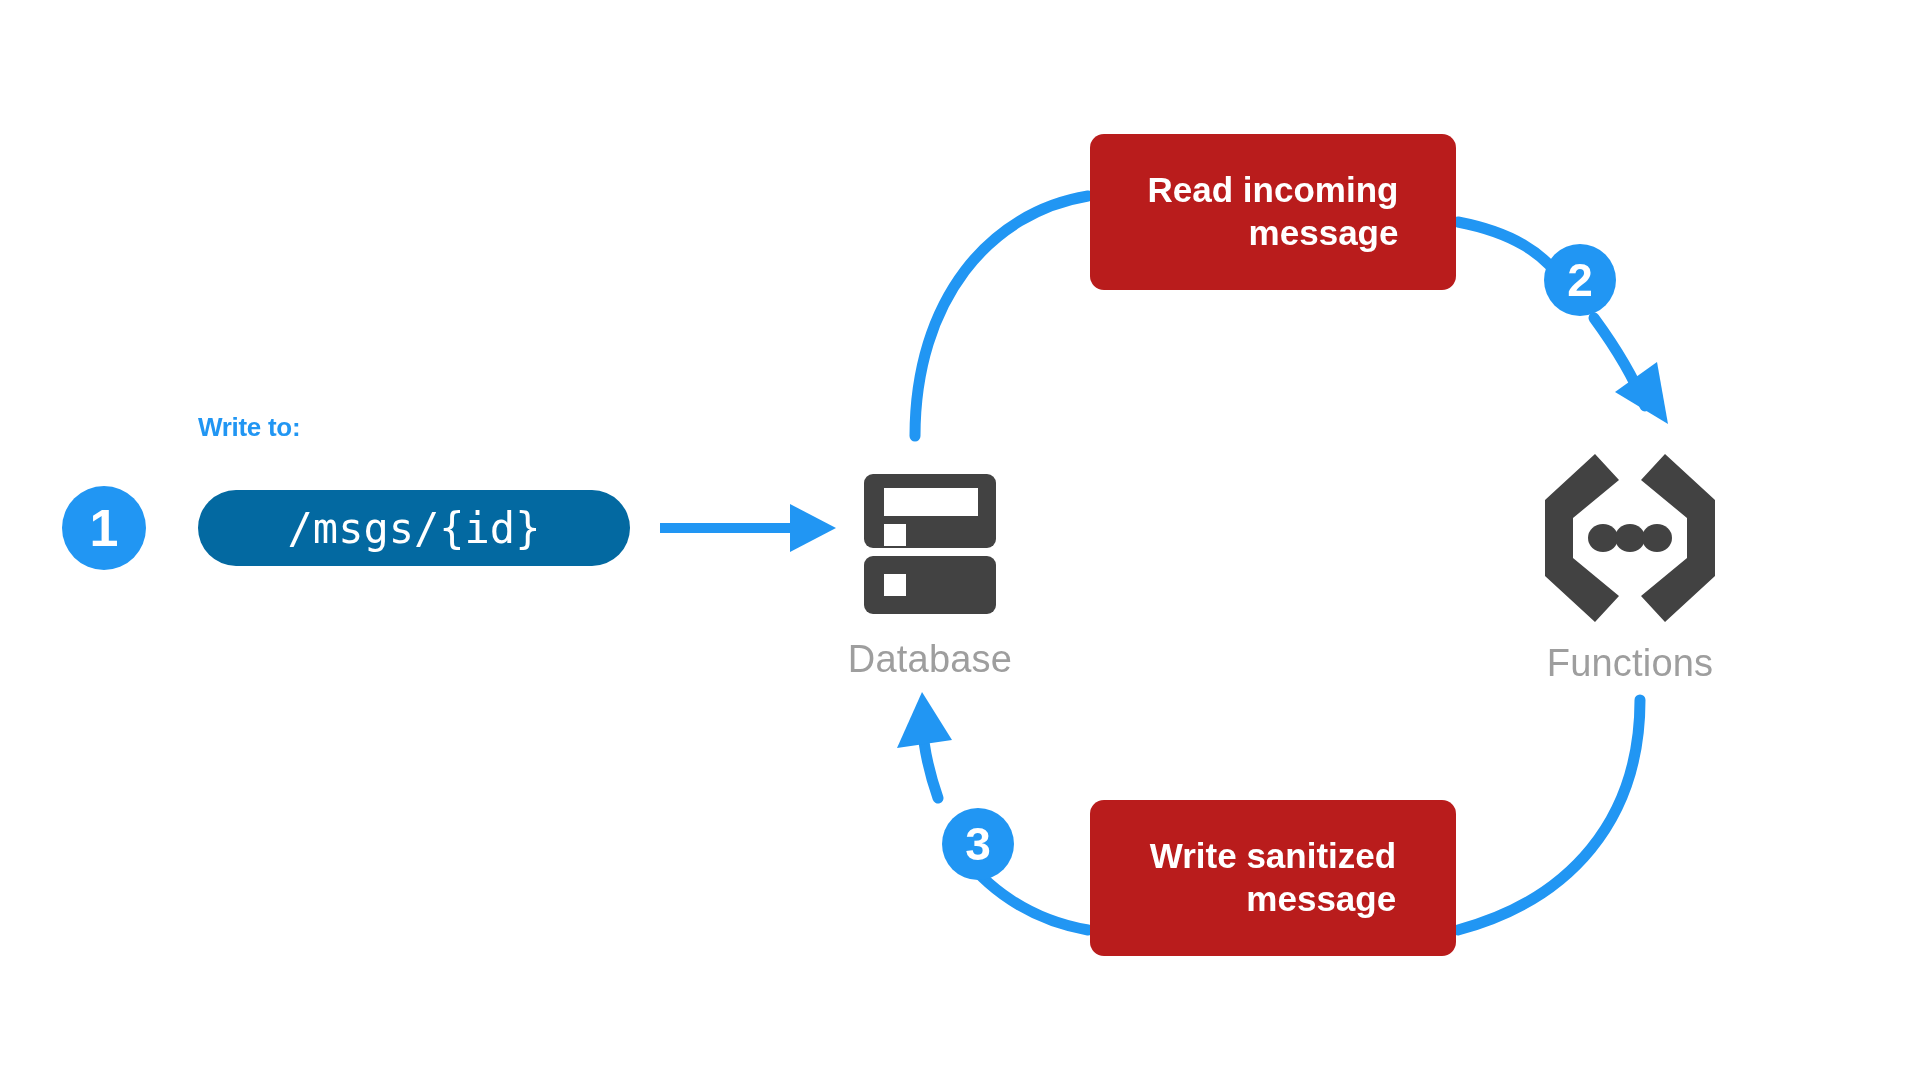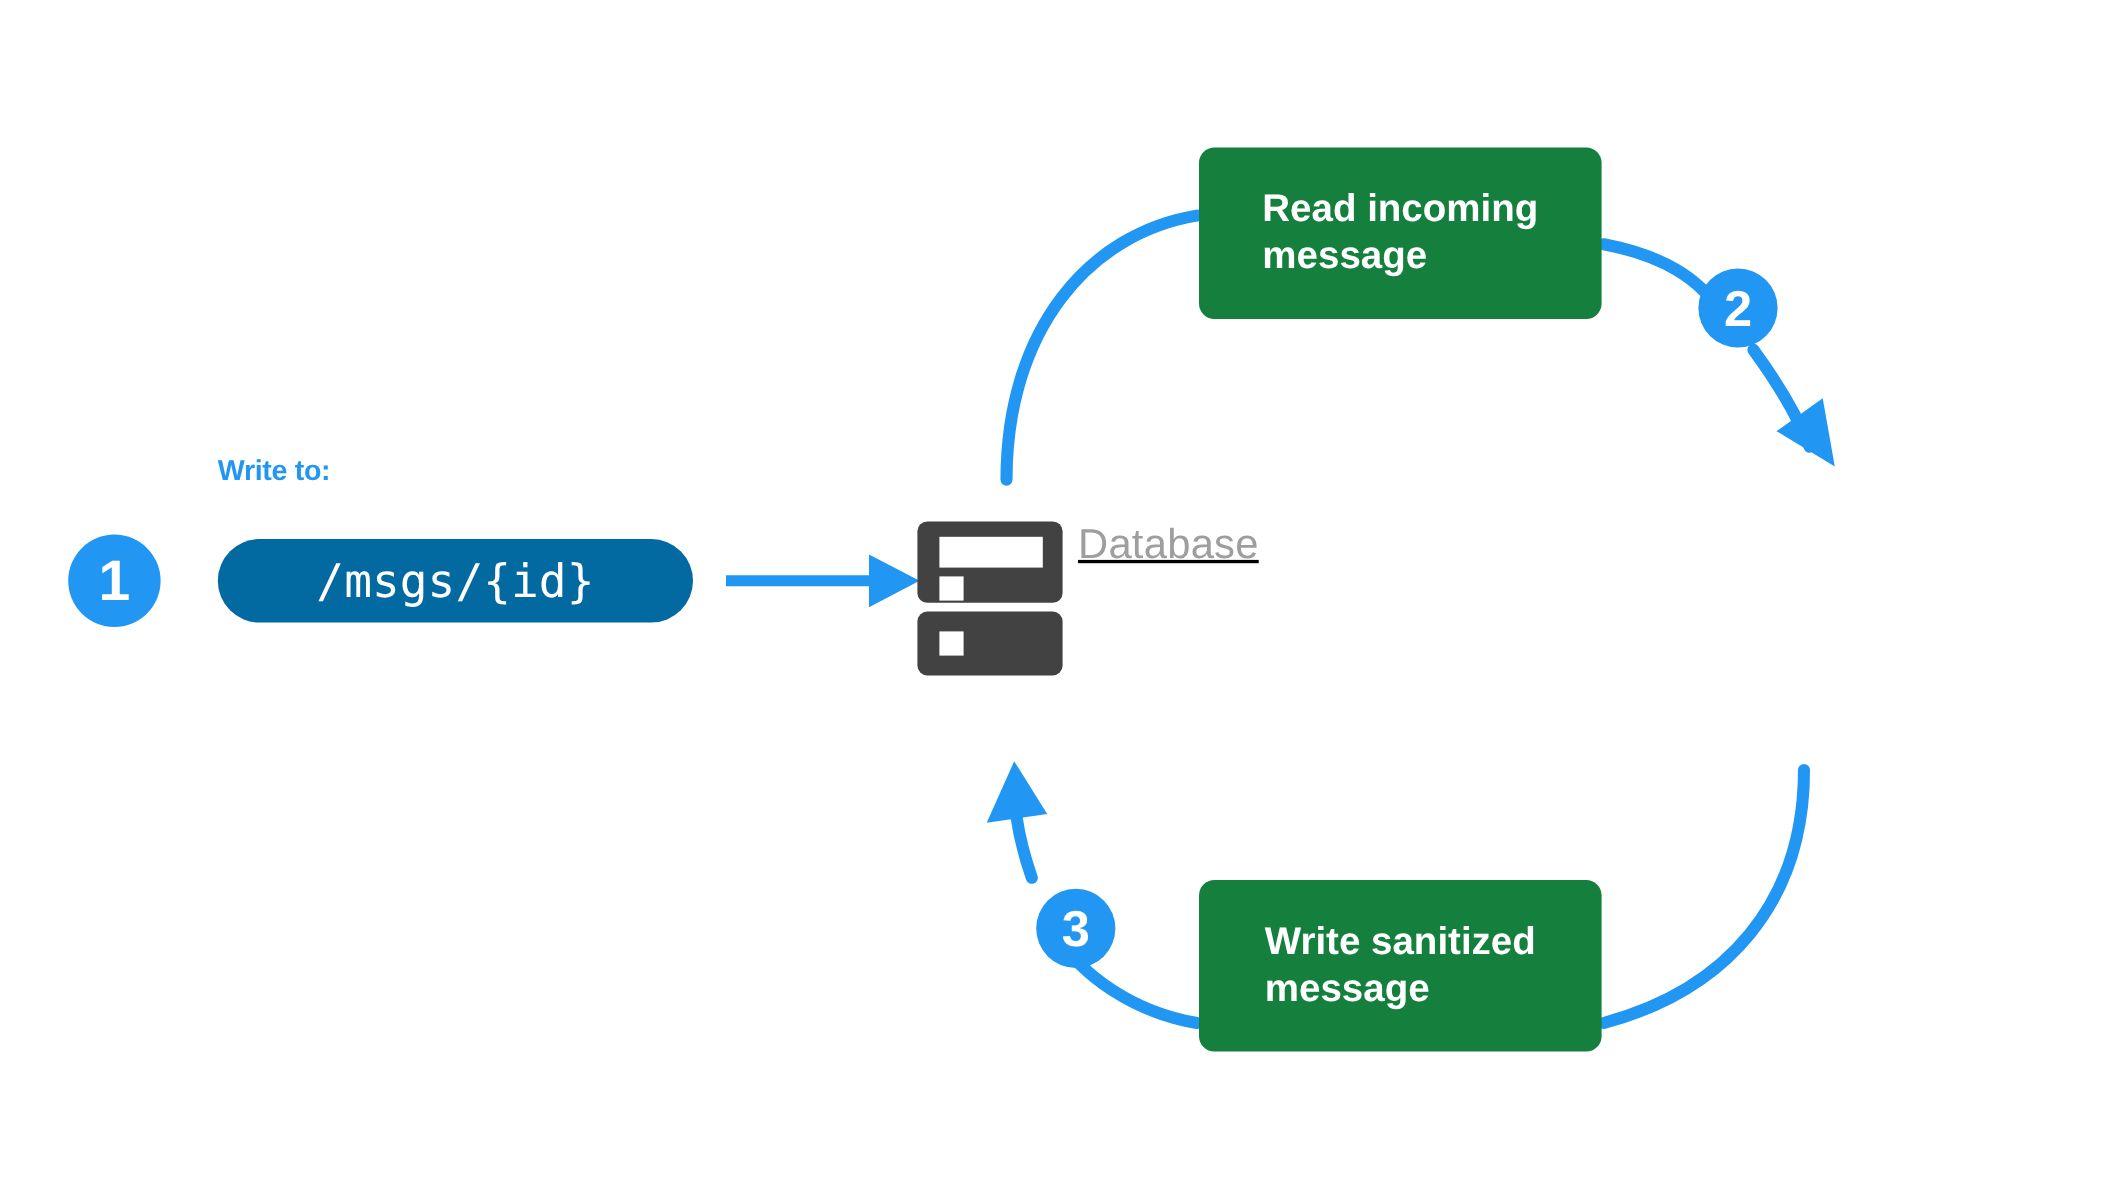--- a/index.html
+++ b/index.html
@@ -90,50 +90,49 @@
     color: #ffffff;
     font-family: "DejaVu Sans Mono", monospace;
     font-size: 42px;
     letter-spacing: 0px;
     white-space: nowrap;
   }
 
   
   .msg-box {
     position: absolute;
-    background: #15803d;
+    background: #b91c1c;
     border-radius: 14px;
     color: #ffffff;
     font-size: 35px;
     font-weight: bold;
     line-height: 1.22;
-    text-align: left;
+    text-align: right;
     display: flex;
     align-items: center;
     justify-content: center;
     padding: 0 22px;
     box-sizing: border-box;
     white-space: pre-line;
   }
   #box-read {
     left: 1090px; top: 134px;
     width: 366px; height: 156px;
   }
   #box-write {
     left: 1090px; top: 800px;
     width: 366px; height: 156px;
   }
 
   
   .node {
     position: absolute;
     display: flex;
-    flex-direction: row;
-    align-items: flex-start;
-    text-decoration: underline;
+    flex-direction: column;
+    align-items: center;
   }
   #node-database { left: 820px;  top: 462px; width: 220px; }
   #node-functions { left: 1500px; top: 450px; width: 260px; }
 
   .node-caption {
     margin-top: 12px;
     color: #9E9E9E;
     font-size: 38px;
     font-weight: normal;
     letter-spacing: 0.2px;
@@ -189,20 +188,35 @@
         <rect x="34" y="26" width="94" height="28" fill="#ffffff"></rect>
         <rect x="34" y="62" width="22" height="22" fill="#ffffff"></rect>
 
         <rect x="14" y="94" width="132" height="58" rx="9" ry="9" fill="#424242"></rect>
         <rect x="34" y="112" width="22" height="22" fill="#ffffff"></rect>
       </svg>
     </span>
     <span class="node-caption">Database</span>
   </div>
 
+  <div id="node-functions" class="node">
+    <span>
+      <svg width="178" height="176" viewBox="0 0 178 176">
+
+        <polygon fill="#424242" points="54,4 78,30 32,68 32,108 78,146 54,172 4,126 4,50"></polygon>
+
+        <polygon fill="#424242" points="124,4 100,30 146,68 146,108 100,146 124,172 174,126 174,50"></polygon>
+
+        <ellipse cx="62" cy="88" rx="15" ry="14" fill="#424242"></ellipse>
+        <ellipse cx="89" cy="88" rx="15" ry="14" fill="#424242"></ellipse>
+        <ellipse cx="116" cy="88" rx="15" ry="14" fill="#424242"></ellipse>
+      </svg>
+    </span>
+    <span class="node-caption">Functions</span>
+  </div>
 
   <div id="box-read" class="msg-box">Read incoming
 message</div>
 
   <div id="box-write" class="msg-box">Write sanitized
 message</div>
 
   <div id="badge-2" class="step-badge">2</div>
 
   <div id="badge-3" class="step-badge">3</div>

